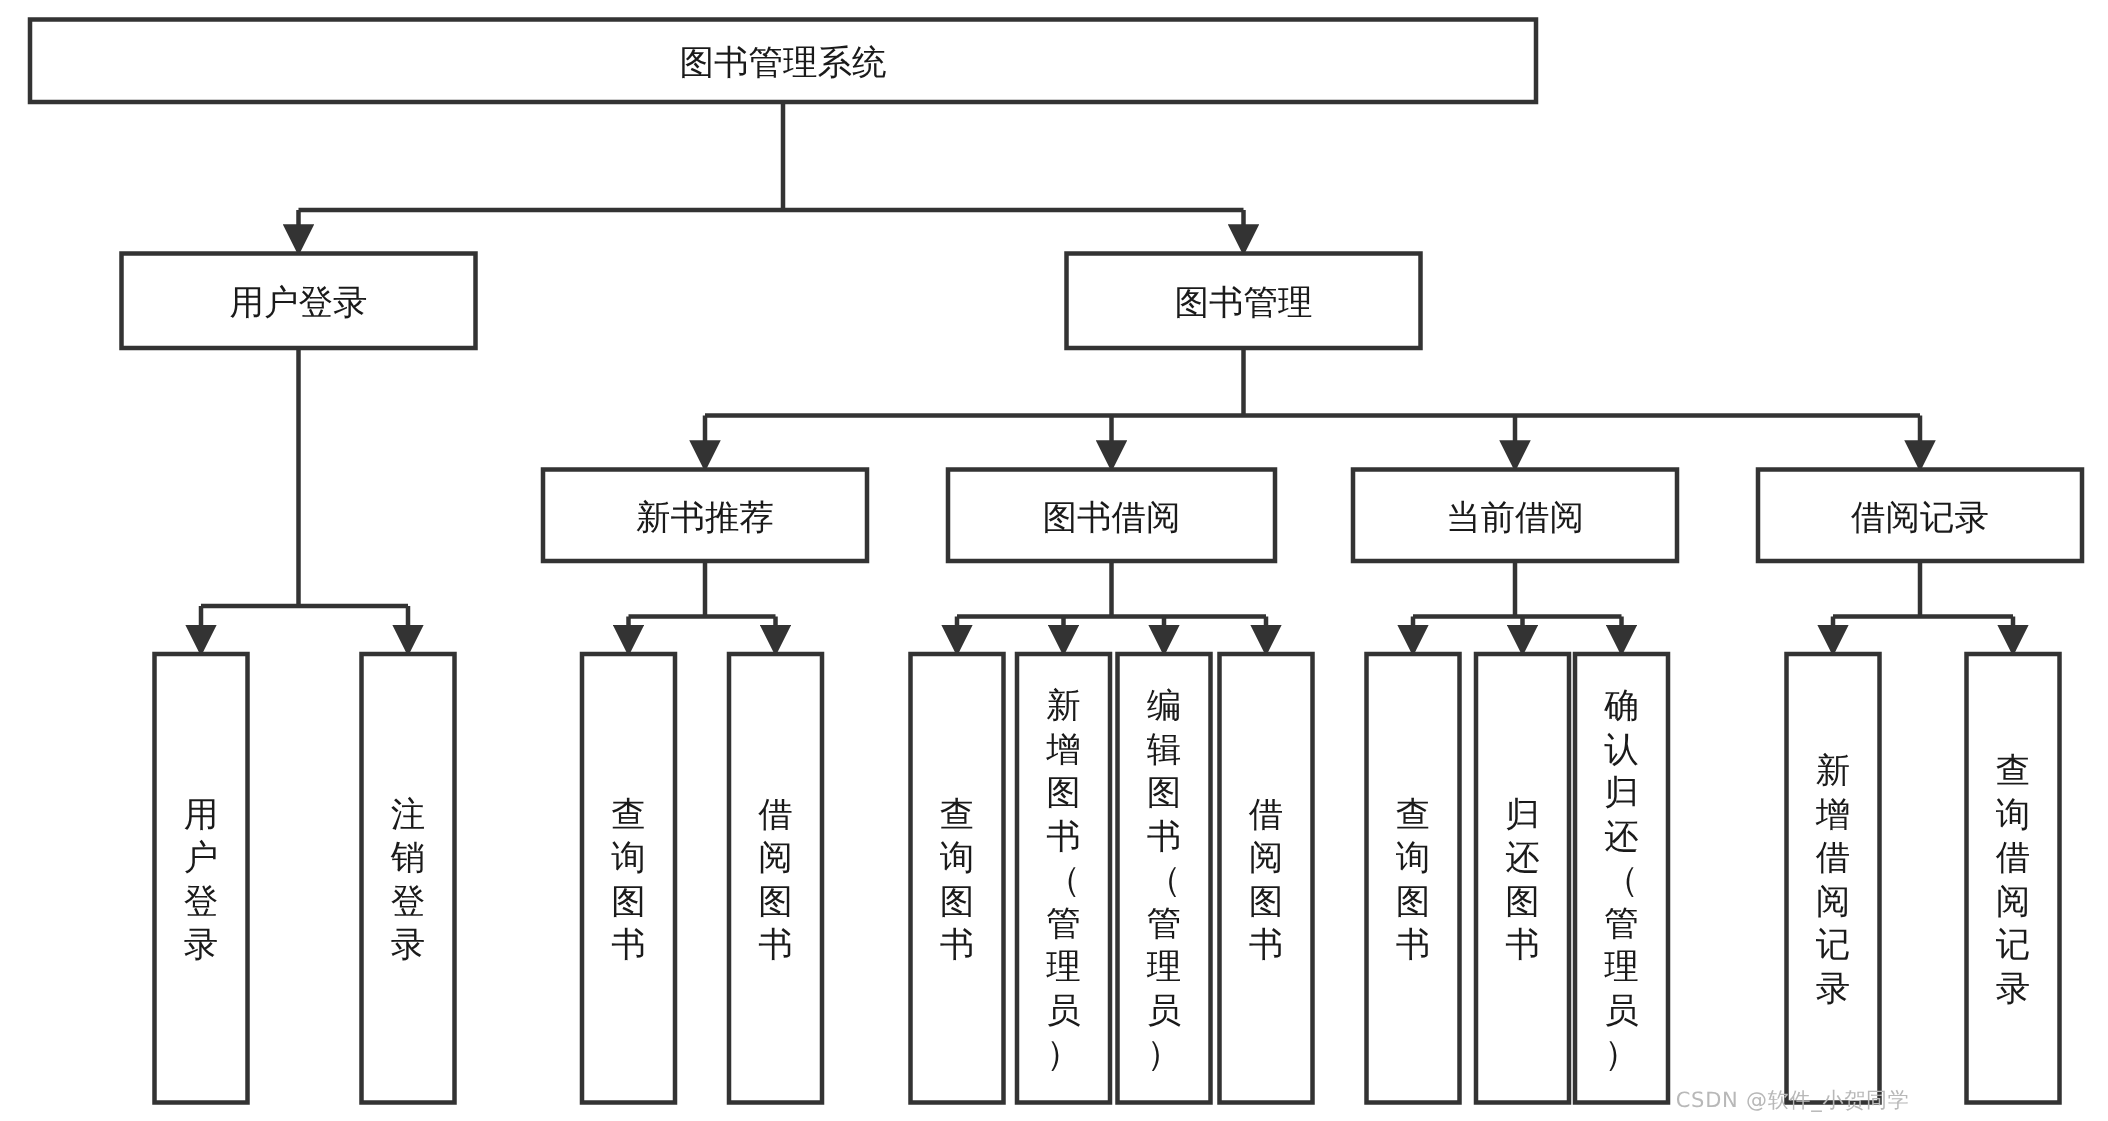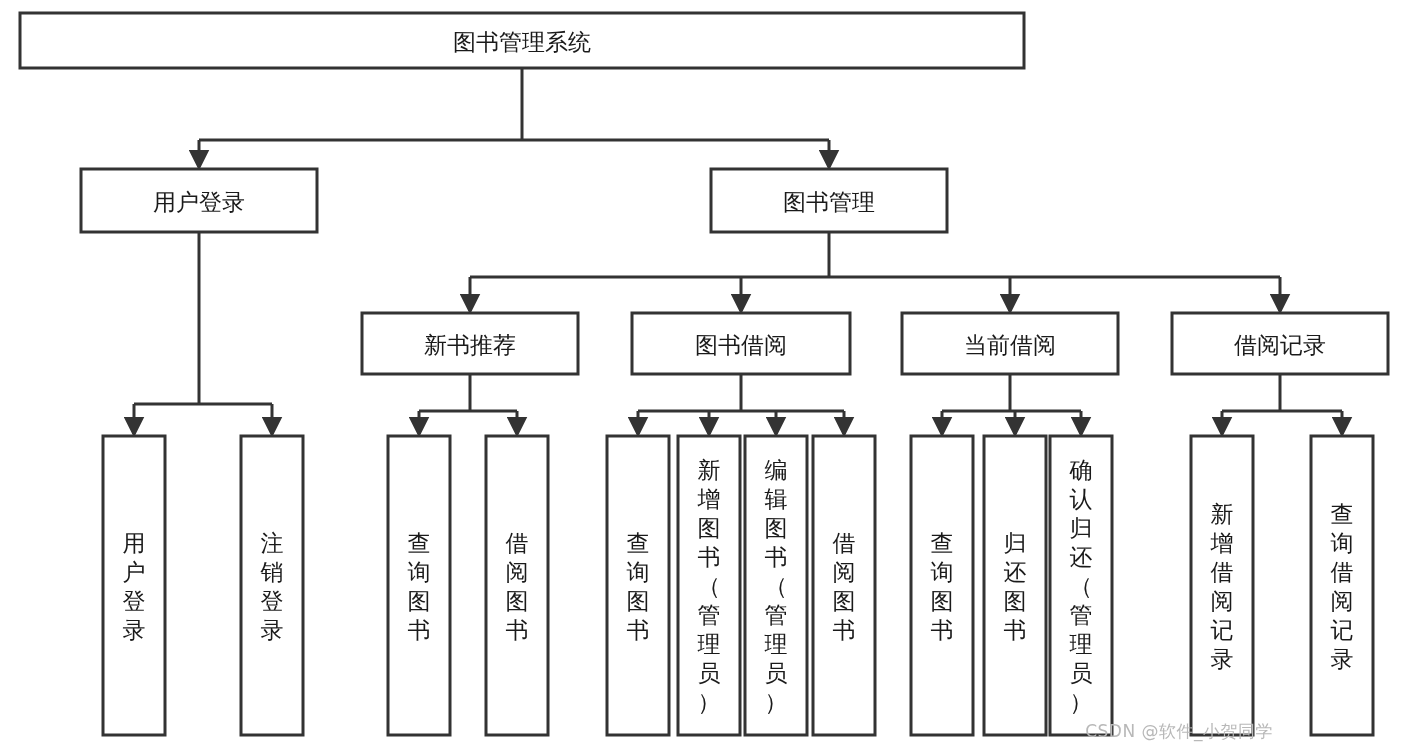--- a/index.html
+++ b/index.html
@@ -14,21 +14,21 @@
   .link{stroke:#333333;stroke-width:3;fill:none;}
   .node-label{
     font-family:"DejaVu Sans","Liberation Sans",sans-serif;
     fill:#1a1a1a;text-anchor:middle;
   }
   .label-h{font-size:23px;}
   .label-v{font-size:23px;}
   .watermark{
     position:absolute;right:8px;bottom:4px;
     font-family:"DejaVu Sans","Liberation Sans",sans-serif;
-    font-size:17px;color:#b8b8b8;white-space:nowrap;
+    font-size:14px;color:#b8b8b8;white-space:nowrap;
     letter-spacing:0.5px;
   }
 </style>
 </head>
 <body>
 
 <div id="diagram-root">
 
   <svg id="flow" viewBox="0 0 1405 747">
     <defs>

